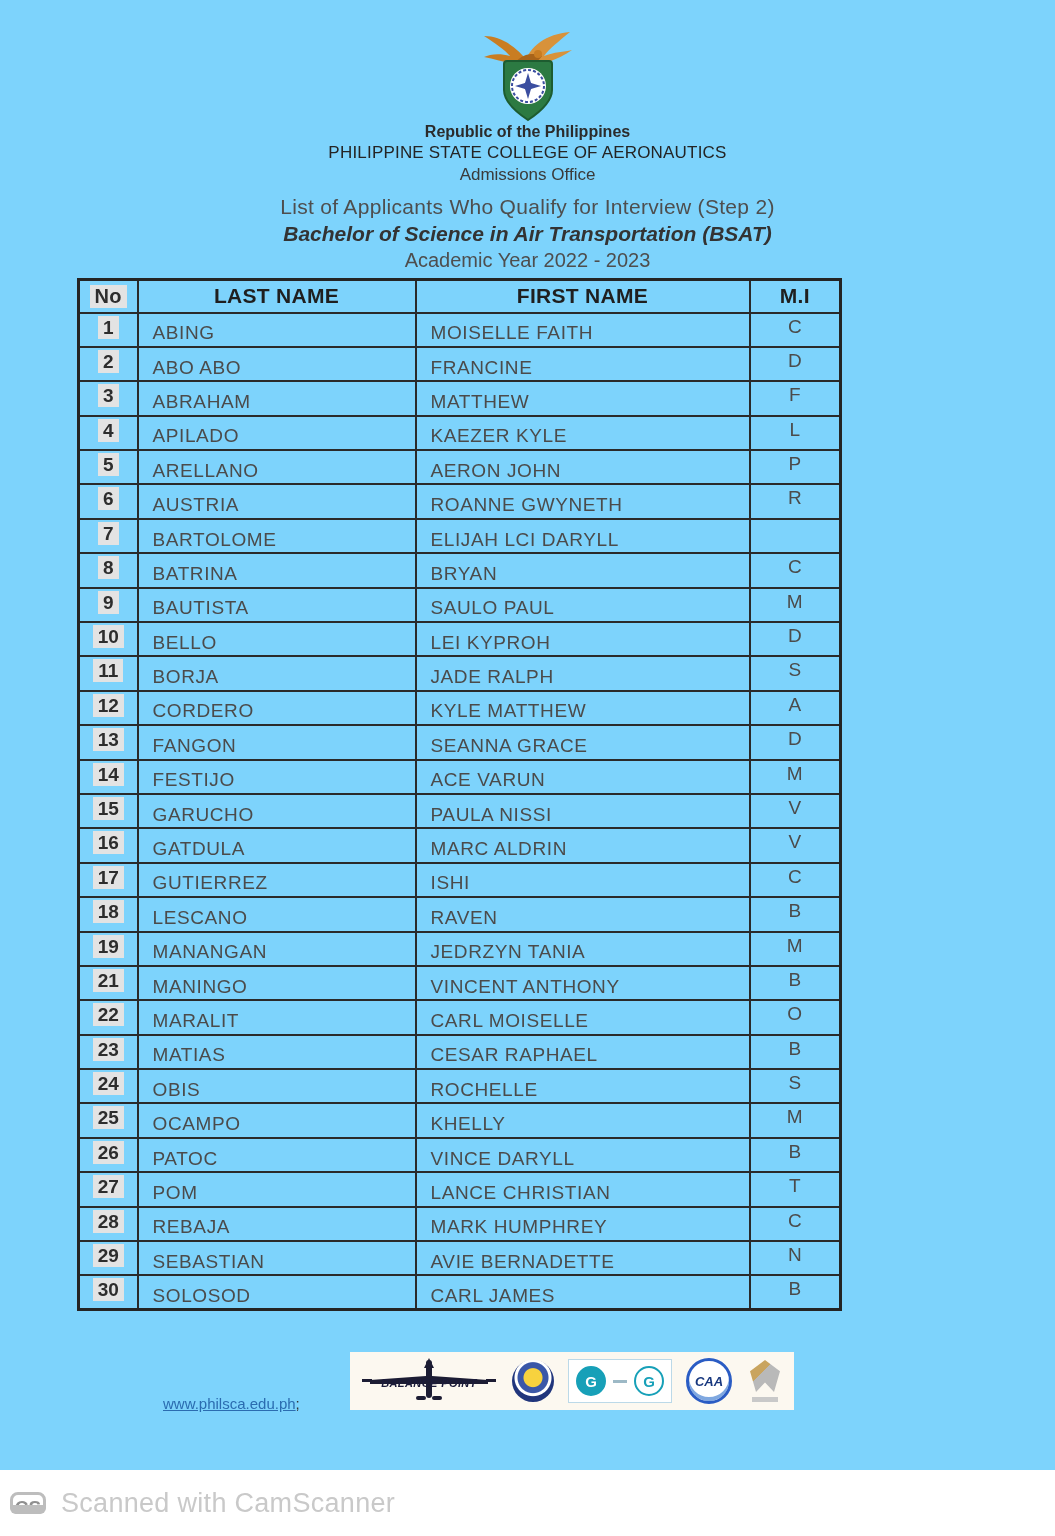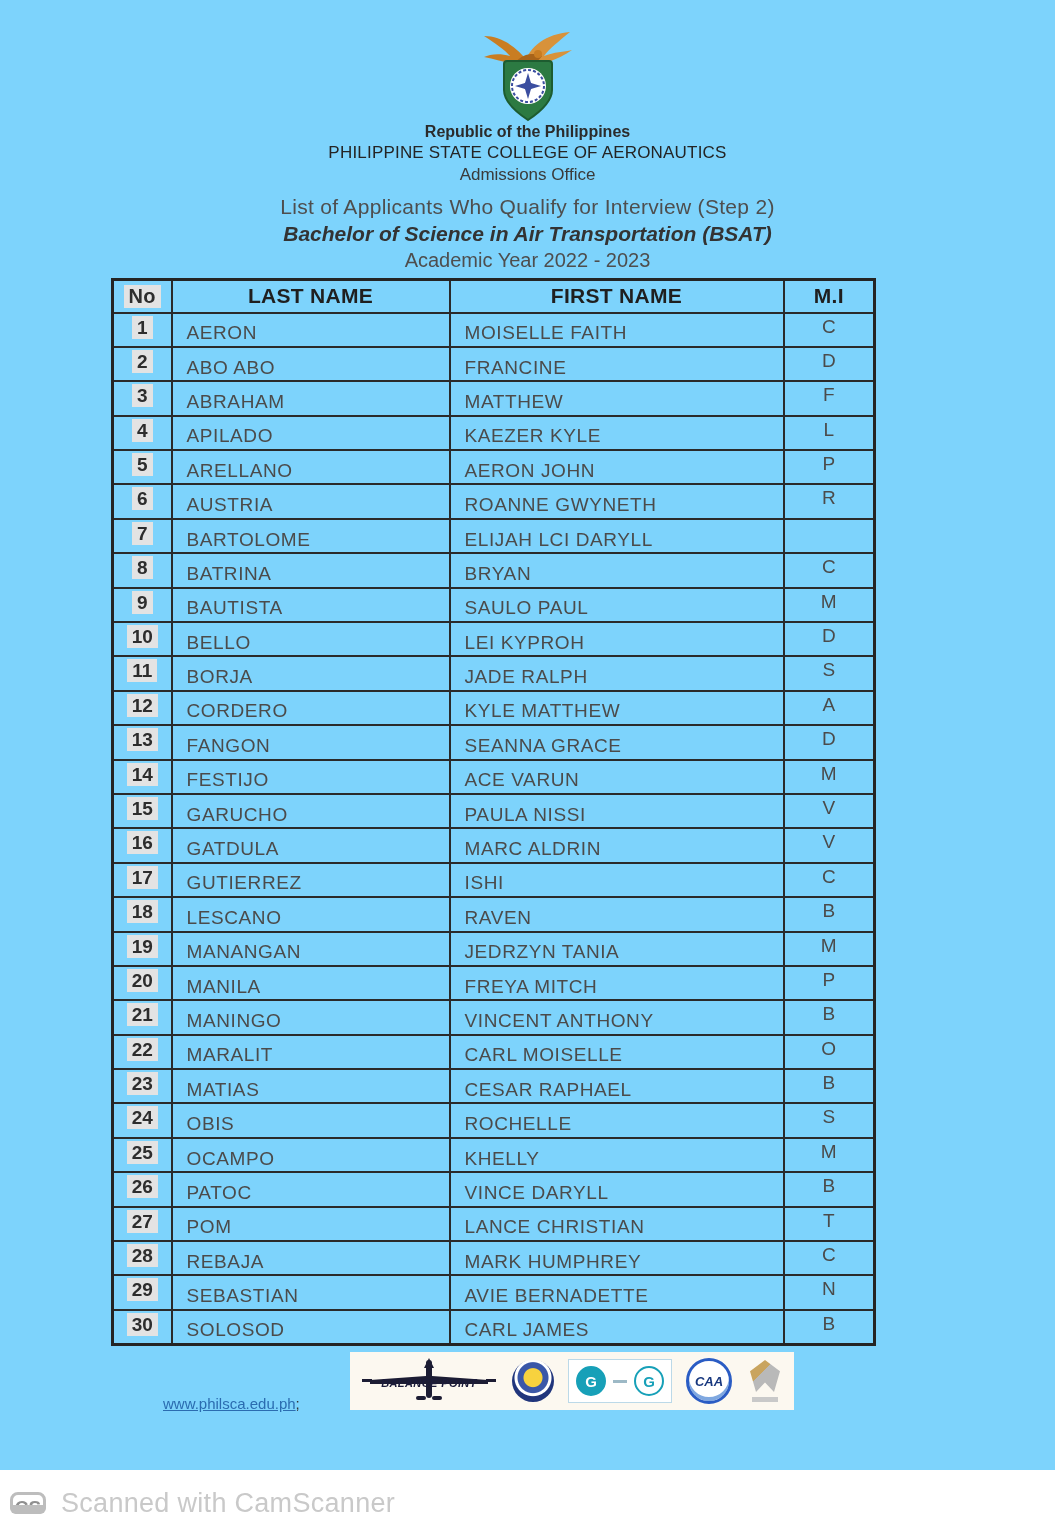--- a/index.html
+++ b/index.html
@@ -11,21 +11,21 @@
   .hdr { padding-top:28px; text-align:center; }
   .seal { display:block; margin:0 auto; }
   .hdr-line1 { font-size:16px; font-weight:600; color:#2b2b2b; line-height:20px; }
   .hdr-line2 { font-size:17px; font-weight:400; color:#242424; line-height:21px; letter-spacing:.2px; }
   .hdr-line3 { font-size:17px; font-weight:400; color:#3a3a3a; line-height:23px; }
   .hdr-title { font-size:21px; font-weight:400; color:#4e4e4e; line-height:27px; margin-top:7px; letter-spacing:.3px; }
   .hdr-sub   { font-size:21px; font-weight:700; font-style:italic; color:#333; line-height:27px; }
   .hdr-year  { font-size:20px; font-weight:400; color:#4e4e4e; line-height:26px; }
 
   
-  table.apps { border-collapse:collapse; table-layout:fixed; margin:5px 0 0 111px;
+  table.apps { border-collapse:collapse; table-layout:fixed; margin:5px 0 0 77px;
                width:762px; border:3px solid #242424; }
   .apps th, .apps td { border:2px solid #2a2a2a; overflow:hidden; white-space:nowrap; }
   .apps thead tr { height:33px; }
   .apps tbody tr { height:34.4px; }
   .apps th { font-size:21px; font-weight:600; color:#1f1f1f; text-align:center; letter-spacing:.3px; }
   .col-no    { width:59px; }
   .col-last  { width:278px; }
   .col-first { width:334px; }
   .col-mi    { width:91px; }
   .c-no { text-align:center; vertical-align:top; padding-top:2px; }
@@ -118,21 +118,21 @@
           <span class="no-badge">No</span>
         </th>
         <th class="col-last">LAST NAME</th>
         <th class="col-first">FIRST NAME</th>
         <th class="col-mi">M.I</th>
       </tr>
     </thead>
     <tbody>
         <tr>
           <td class="c-no"><span class="no-badge">1</span></td>
-          <td class="c-last">AERON</td>
+          <td class="c-last">ABING</td>
           <td class="c-first">MOISELLE FAITH</td>
           <td class="c-mi">C</td>
         </tr>
         <tr>
           <td class="c-no"><span class="no-badge">2</span></td>
           <td class="c-last">ABO ABO</td>
           <td class="c-first">FRANCINE</td>
           <td class="c-mi">D</td>
         </tr>
         <tr>
@@ -229,26 +229,20 @@
           <td class="c-no"><span class="no-badge">18</span></td>
           <td class="c-last">LESCANO</td>
           <td class="c-first">RAVEN</td>
           <td class="c-mi">B</td>
         </tr>
         <tr>
           <td class="c-no"><span class="no-badge">19</span></td>
           <td class="c-last">MANANGAN</td>
           <td class="c-first">JEDRZYN TANIA</td>
           <td class="c-mi">M</td>
-        </tr>
-        <tr>
-          <td class="c-no"><span class="no-badge">20</span></td>
-          <td class="c-last">MANILA</td>
-          <td class="c-first">FREYA MITCH</td>
-          <td class="c-mi">P</td>
         </tr>
         <tr>
           <td class="c-no"><span class="no-badge">21</span></td>
           <td class="c-last">MANINGO</td>
           <td class="c-first">VINCENT ANTHONY</td>
           <td class="c-mi">B</td>
         </tr>
         <tr>
           <td class="c-no"><span class="no-badge">22</span></td>
           <td class="c-last">MARALIT</td>

